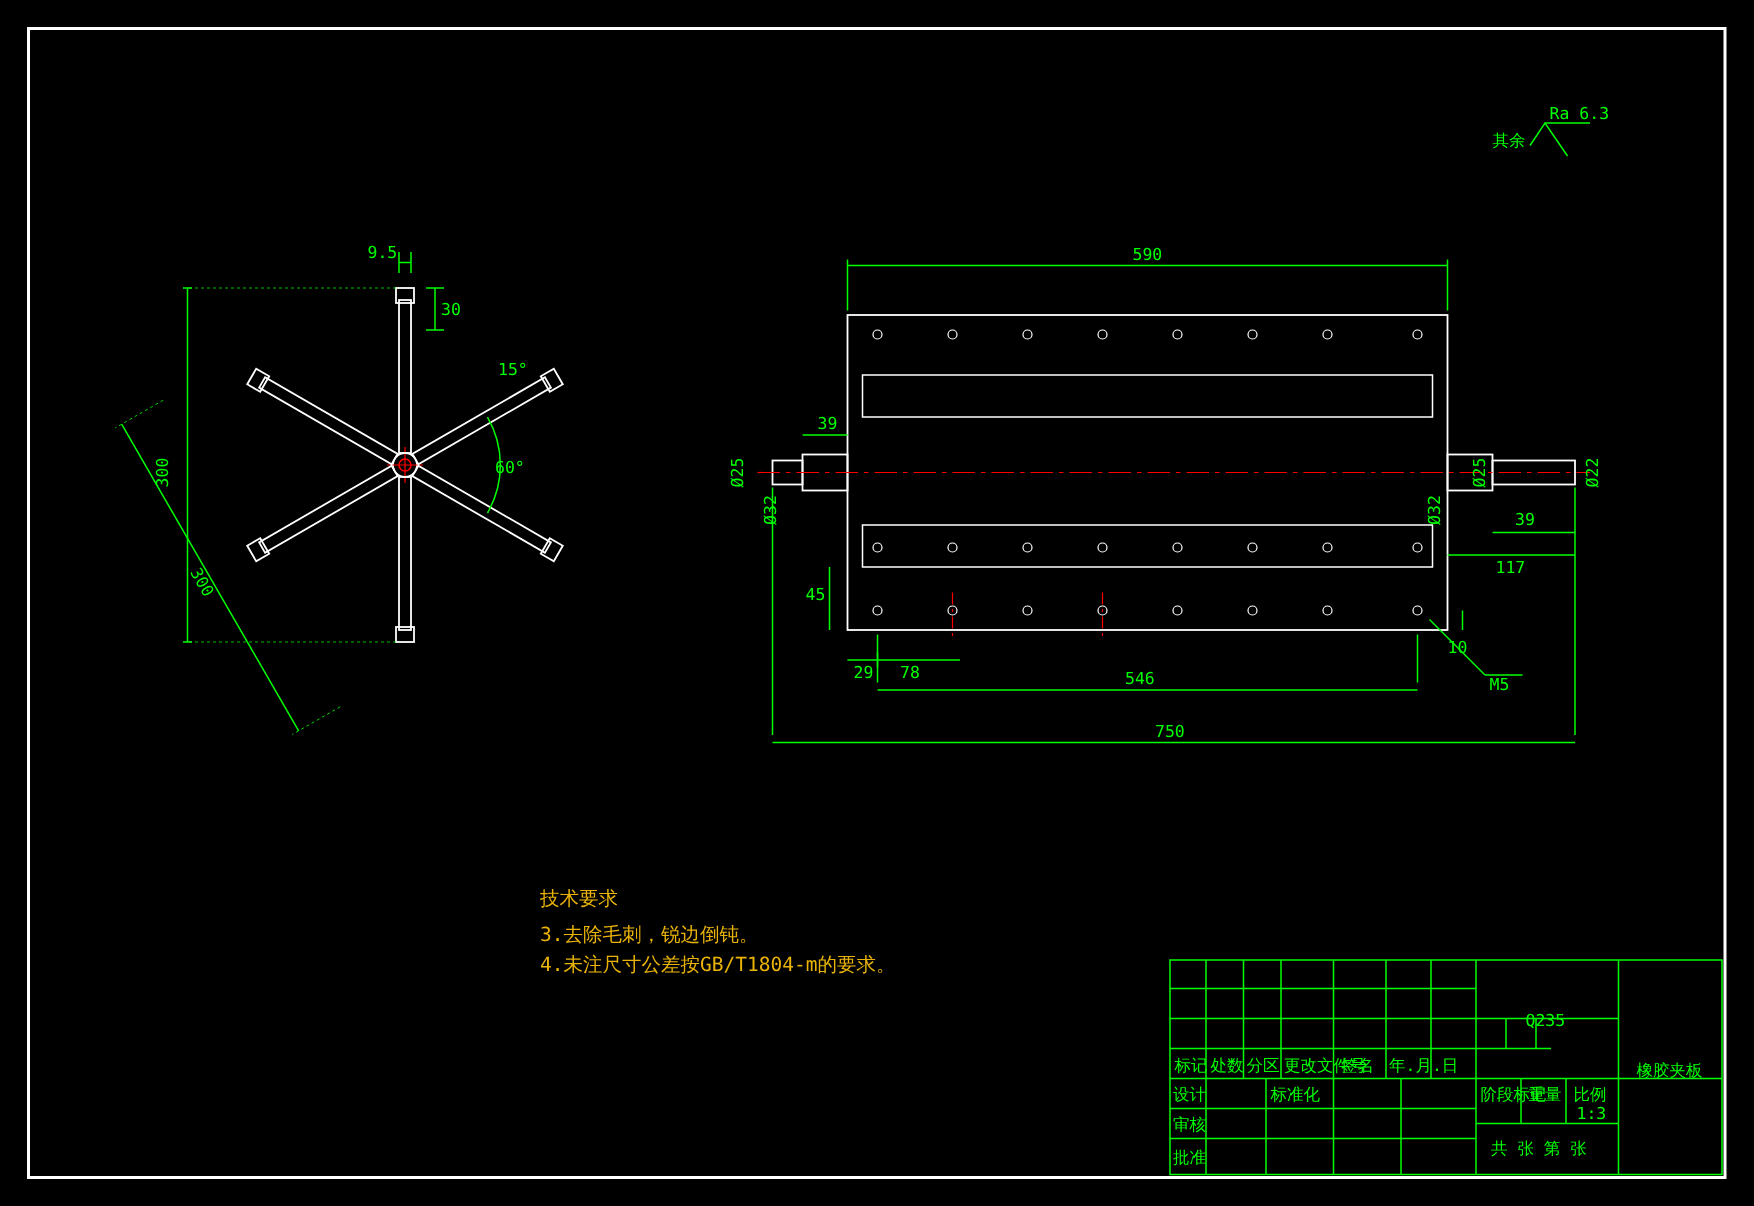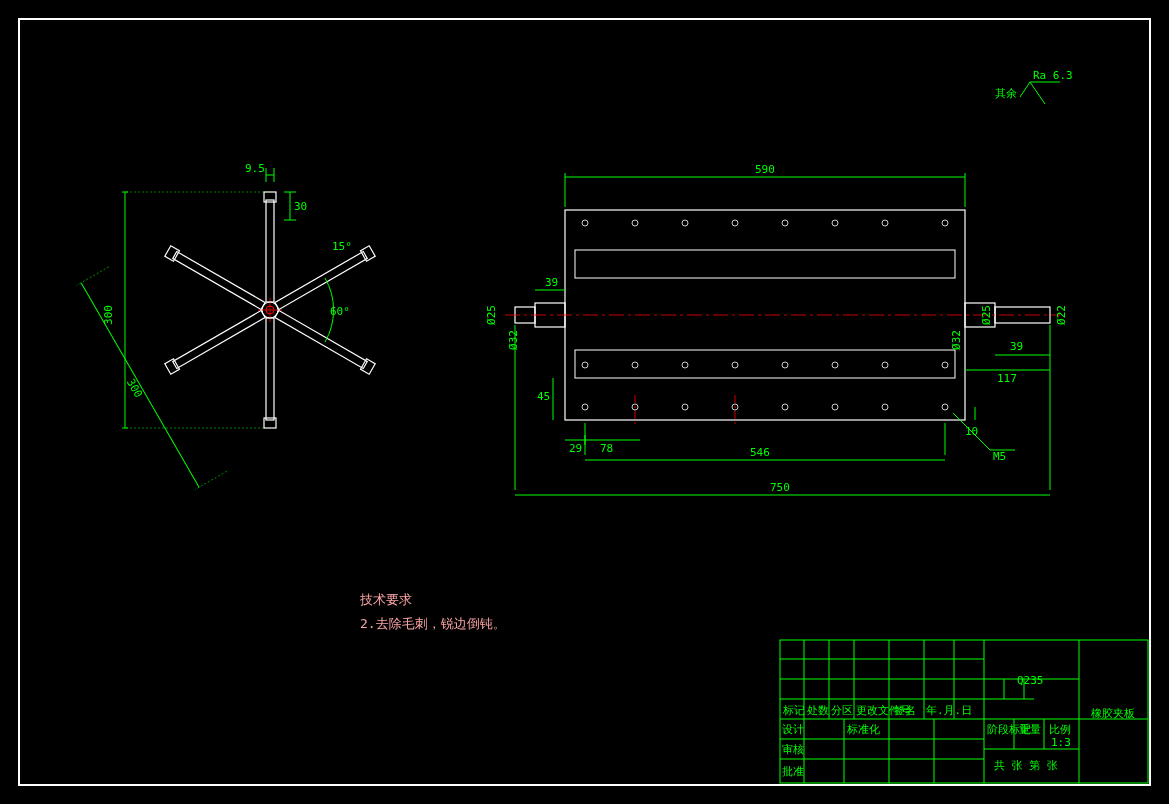--- a/index.html
+++ b/index.html
@@ -1,20 +1,20 @@
 <!DOCTYPE html>
 <html><head>
 <meta charset="utf-8">
 <style>
   html,body{margin:0;padding:0;background:#000;width:1169px;height:804px;overflow:hidden;font-family:"SimSun","Microsoft YaHei",monospace}
   .page{position:relative;width:1169px;height:804px}
   .border{position:absolute;left:18px;top:18px;right:18px;bottom:18px;border:2px solid #fff}
   .drawing-area{position:absolute;inset:0}
   .dim-text{fill:#0f0;font-size:11px;font-family:monospace}
-  .note{position:absolute;color:#fca5a5;font-size:13px;line-height:20px}
+  .note{position:absolute;color:#eab308;font-size:13px;line-height:20px}
 </style>
 </head>
 <body>
 
 <div class="page">
   <div class="border"></div>
 
   <svg class="drawing-area" width="1169" height="804">
     <g transform="translate(1015,92)">
       <text class="dim-text" x="-20" y="5">其余</text>
@@ -192,21 +192,22 @@
       <text class="dim-text" x="-50" y="120" transform="rotate(-90,-50,120)" text-anchor="middle">Ø25</text>
       <text class="dim-text" x="-28" y="145" transform="rotate(-90,-28,145)" text-anchor="middle">Ø32</text>
       <text class="dim-text" x="415" y="145" transform="rotate(-90,415,145)" text-anchor="middle">Ø32</text>
       <text class="dim-text" x="445" y="120" transform="rotate(-90,445,120)" text-anchor="middle">Ø25</text>
       <text class="dim-text" x="520" y="120" transform="rotate(-90,520,120)" text-anchor="middle">Ø22</text>
     </g>
   </svg>
 
   <div class="note" style="left:360px;top:590px">
     <div style="margin-bottom:4px">技术要求</div>
-    <div>2.去除毛刺，锐边倒钝。</div>
+    <div>3.去除毛刺，锐边倒钝。</div>
+    <div>4.未注尺寸公差按GB/T1804-m的要求。</div>
   </div>
 
   <svg style="position:absolute;right:20px;bottom:20px" width="370" height="145">
     <rect x="1" y="1" width="368" height="143" fill="none" stroke="#0f0"></rect>
 
     <line x1="1" y1="20" x2="205" y2="20" stroke="#0f0"></line>
     <line x1="1" y1="40" x2="205" y2="40" stroke="#0f0"></line>
     <line x1="1" y1="60" x2="205" y2="60" stroke="#0f0"></line>
     <line x1="1" y1="80" x2="369" y2="80" stroke="#0f0"></line>
     <line x1="1" y1="100" x2="205" y2="100" stroke="#0f0"></line>

